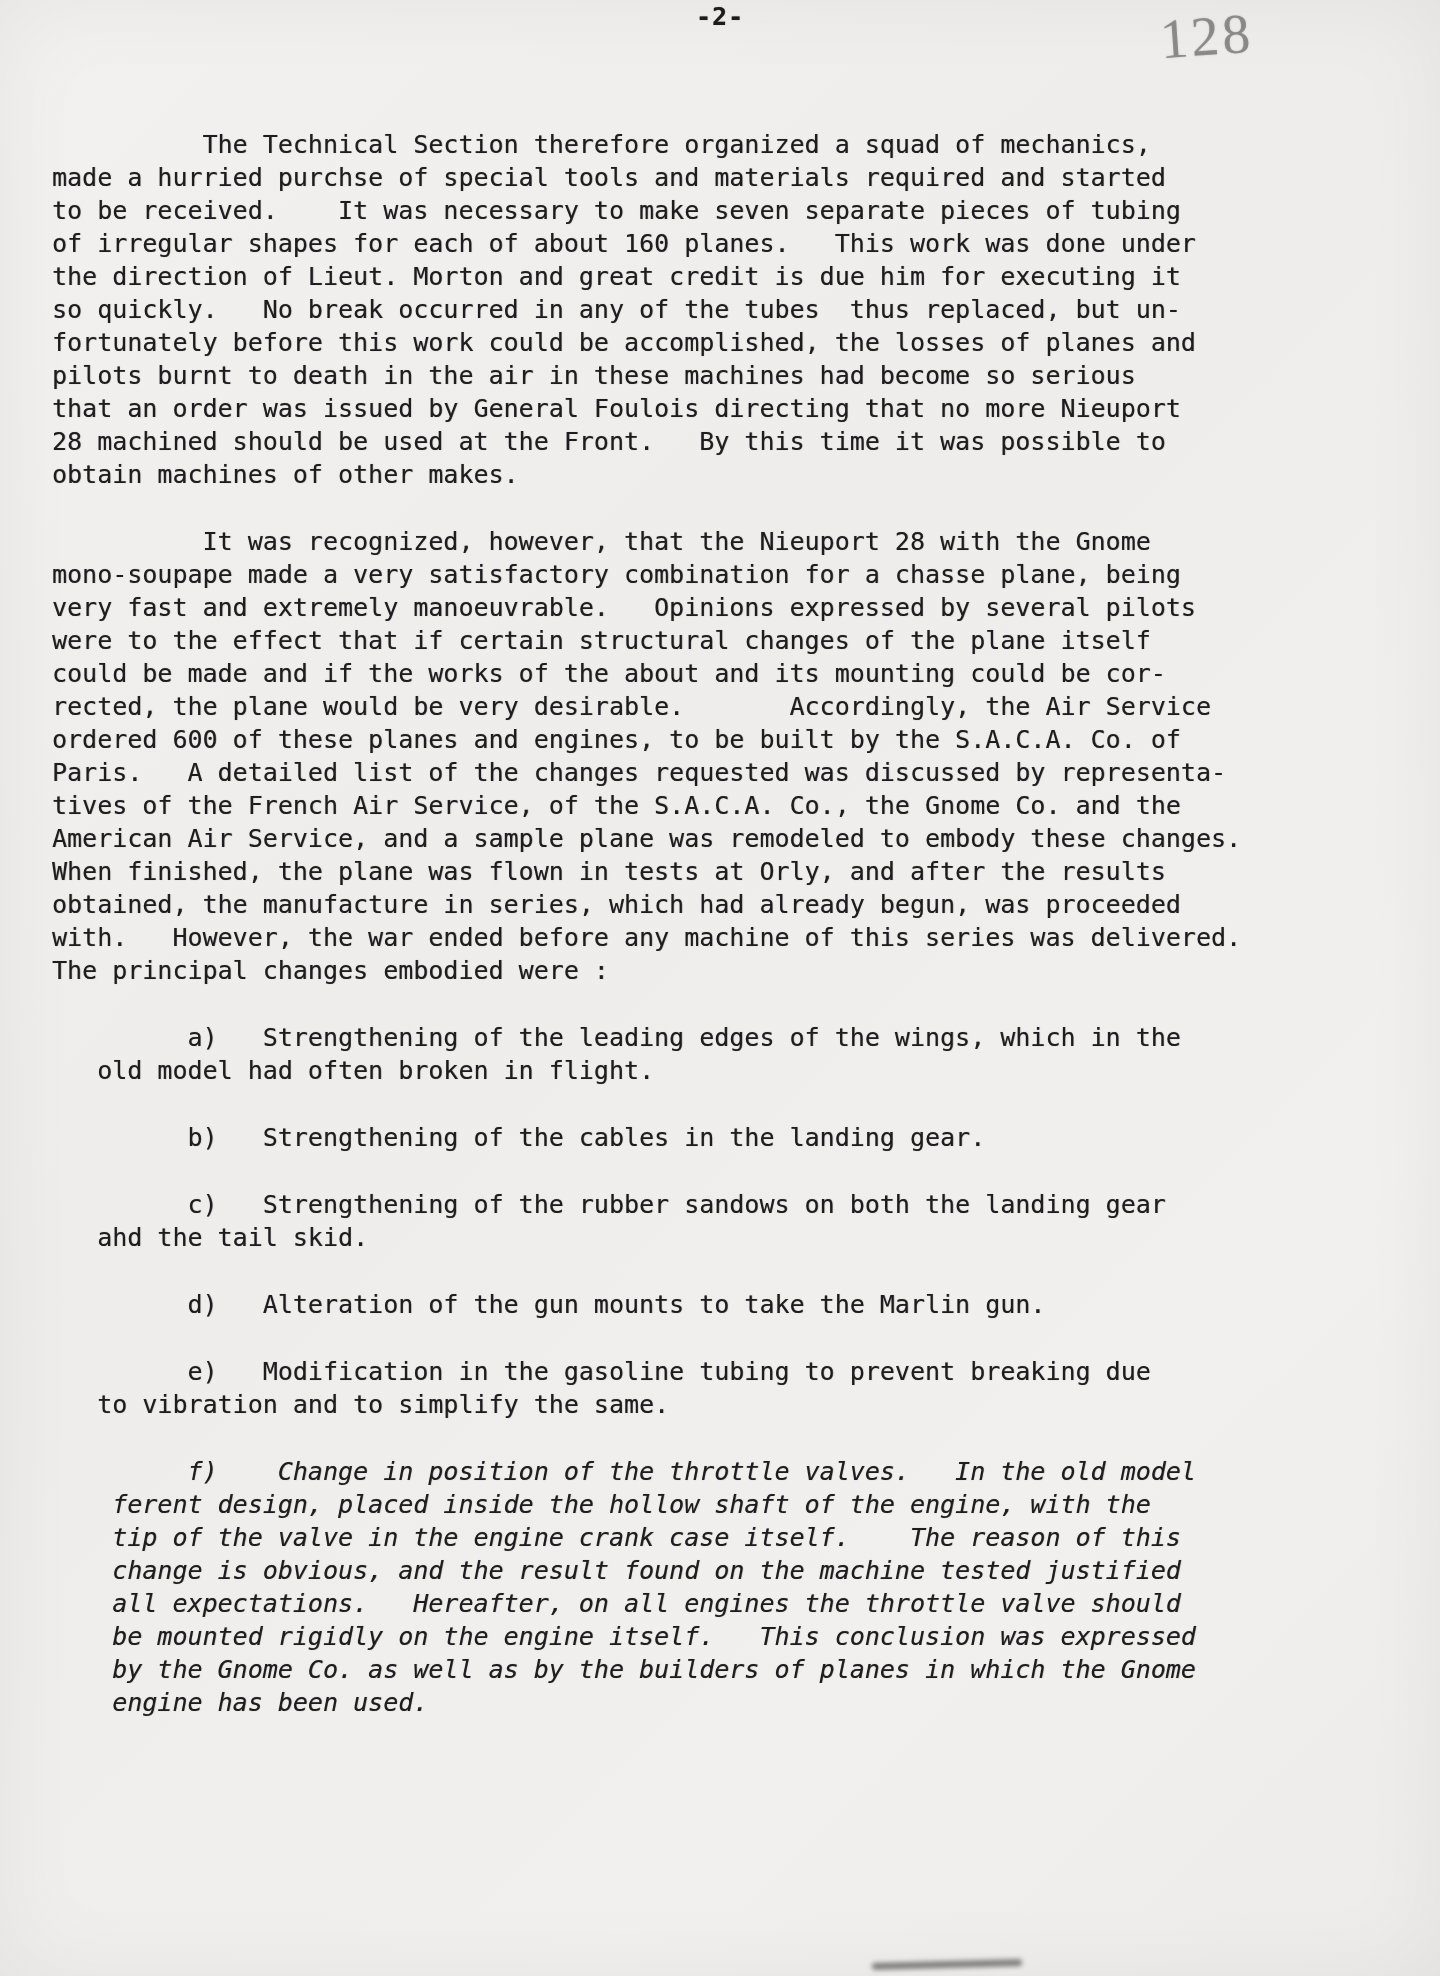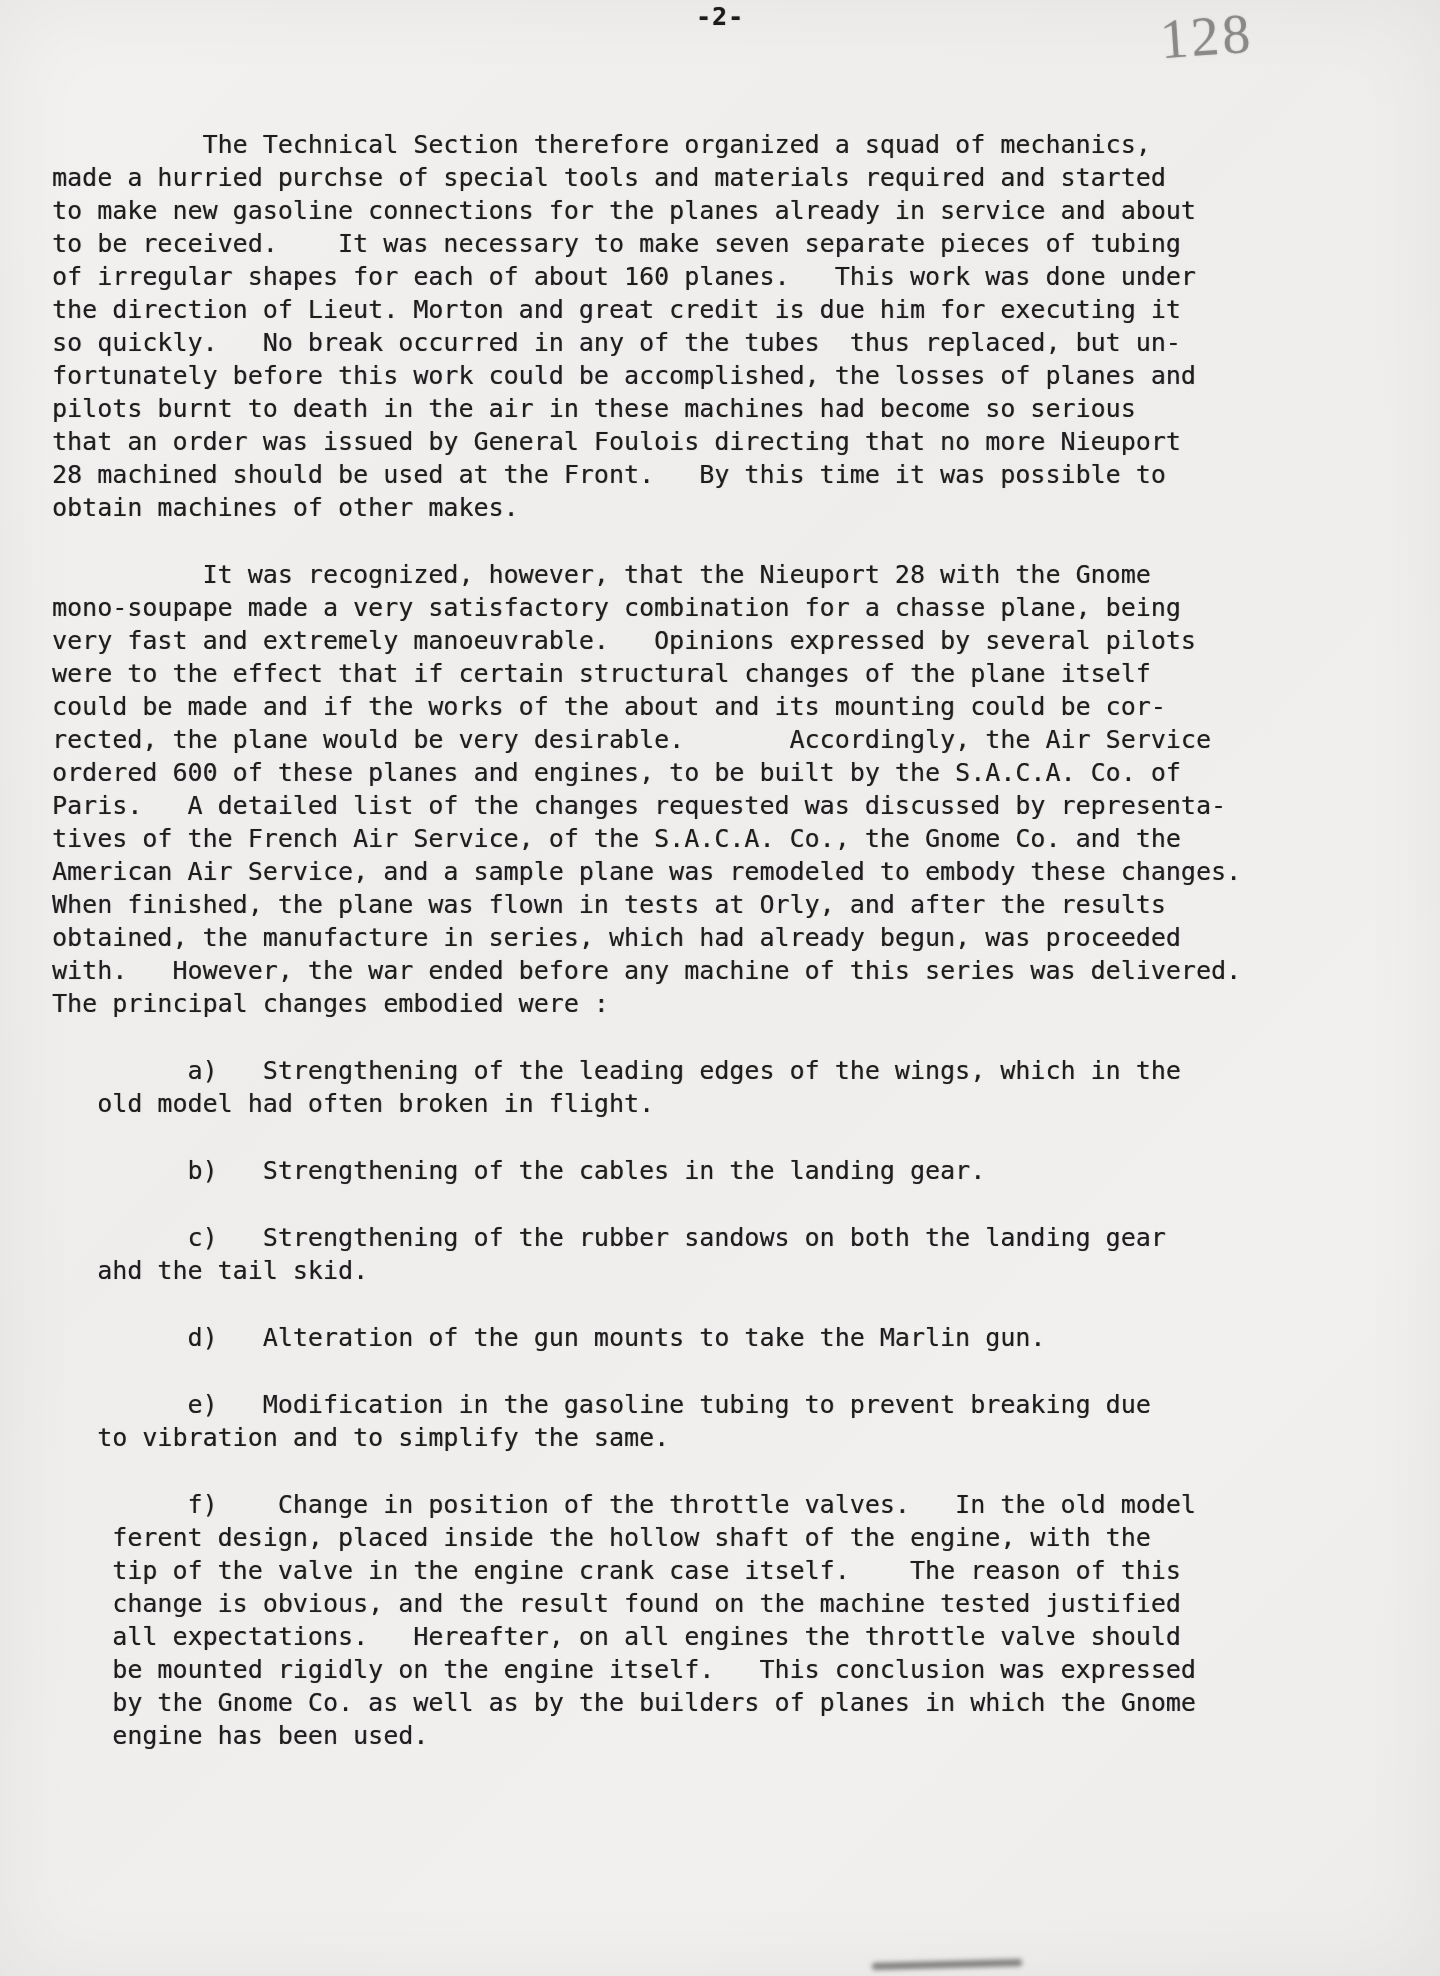--- a/index.html
+++ b/index.html
@@ -36,21 +36,21 @@
     transform: rotate(-4deg);
     text-shadow: 0 0 1.5px rgba(95,95,95,0.35);
   }
   .body-text {
     position: absolute;
     top: 128px;
     left: 52px;
     right: 30px;
   }
   .block { margin-bottom: 34px; }
-  .block:last-child { margin-bottom: 0; }
+  .block:last-child { margin-bottom: 0; font-style: italic; }
   .line {
     white-space: pre;
     font-size: 25px;
     line-height: 33px;
     color: #1d1d1f;
     text-shadow: 0.4px 0.4px 0.7px rgba(25,25,25,0.5);
   }
   .smudge {
     position: absolute;
     bottom: 8px;
@@ -66,21 +66,20 @@
 </head>
 <body>
 
 <div class="page">
   <div class="page-number">-2-</div>
   <div class="stamp">128</div>
   <div class="body-text">
       <div class="block">
         <div class="line">          The Technical Section therefore organized a squad of mechanics,</div>
         <div class="line">made a hurried purchse of special tools and materials required and started</div>
-        <div class="line">to make new gasoline connections for the planes already in service and about</div>
         <div class="line">to be received.    It was necessary to make seven separate pieces of tubing</div>
         <div class="line">of irregular shapes for each of about 160 planes.   This work was done under</div>
         <div class="line">the direction of Lieut. Morton and great credit is due him for executing it</div>
         <div class="line">so quickly.   No break occurred in any of the tubes  thus replaced, but un-</div>
         <div class="line">fortunately before this work could be accomplished, the losses of planes and</div>
         <div class="line">pilots burnt to death in the air in these machines had become so serious</div>
         <div class="line">that an order was issued by General Foulois directing that no more Nieuport</div>
         <div class="line">28 machined should be used at the Front.   By this time it was possible to</div>
         <div class="line">obtain machines of other makes.</div>
       </div>

